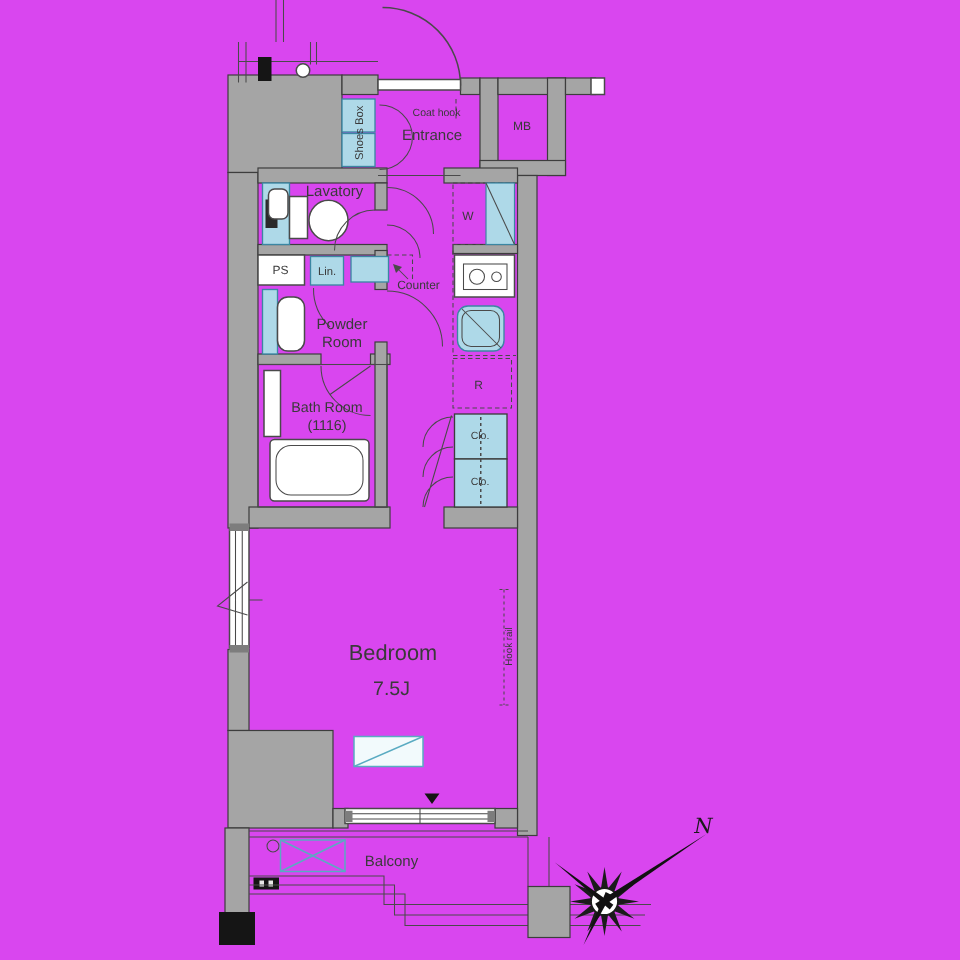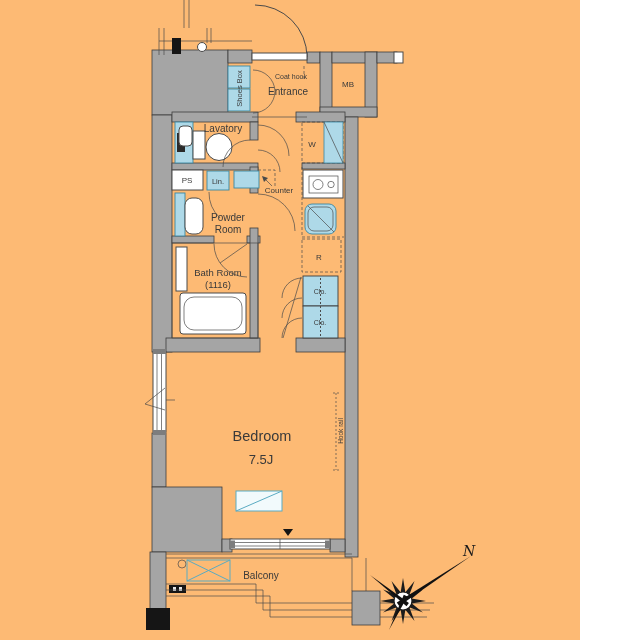--- a/index.html
+++ b/index.html
@@ -1,16 +1,16 @@
 <!DOCTYPE html>
 <html><head>
 <meta charset="utf-8">
 <style>
   html,body{margin:0;padding:0;background:#ffffff;}
-  .stage{position:relative;width:580px;height:640px;background:#fdba74;overflow:hidden;text-decoration:underline;}
+  .stage{position:relative;width:640px;height:640px;background:#d946ef;overflow:hidden;text-decoration:underline;}
   svg{display:block;}
   .w{fill:#a5a5a5;stroke:#3d3d3d;stroke-width:0.8;}
   .ln{fill:none;stroke:#4a4a4a;stroke-width:1;}
   .thin{stroke-width:0.7;}
   .fx{fill:#ffffff;stroke:#4a4a4a;stroke-width:1;}
   .dash{stroke-dasharray:3 2;}
   .dash2{stroke-dasharray:2 2;}
   .lbl{fill:#3a3a3a;font-family:"Liberation Sans",sans-serif;}
   .nlbl{fill:#1a1a1a;font-family:"DejaVu Serif",serif;font-style:italic;}
 </style>

